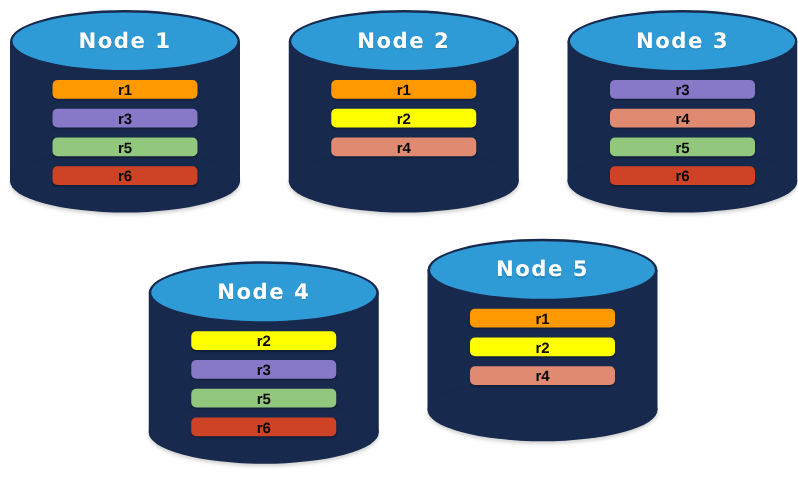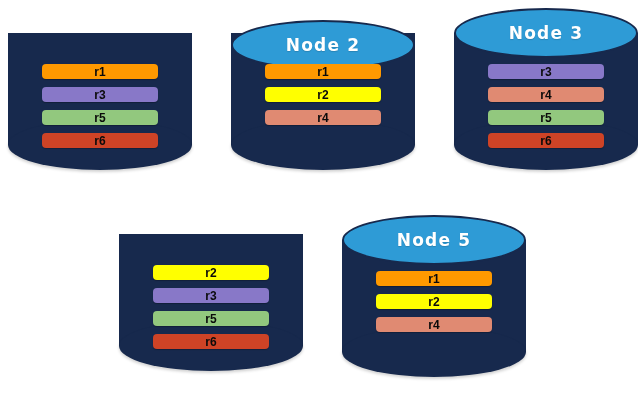--- a/index.html
+++ b/index.html
@@ -83,39 +83,42 @@
     line-height: 1;
   }
 </style>
 </head>
 <body>
 
 <div id="canvas">
     <div class="node" style="left: 8px; top: 8px; width: 184px; height: 162px;">
       <div class="cyl-body" style="top: 25px; width: 184px; height: 112px;"></div>
       <div class="cyl-bottom" style="top: 112px; width: 184px; height: 50px;"></div>
+      <div class="cyl-top" style="top: 0px; width: 184px; height: 50px;">
+        <div class="node-label">Node 1</div>
+      </div>
       <div class="replicas" style="left: 34px; top: 56px; width: 116px;">
         <div class="replica" style="background: rgb(255, 153, 0); height: 15px; margin-bottom: 8px;">
           <span class="replica-label">r1</span>
         </div>
         <div class="replica" style="background: rgb(136, 120, 200); height: 15px; margin-bottom: 8px;">
           <span class="replica-label">r3</span>
         </div>
         <div class="replica" style="background: rgb(146, 200, 126); height: 15px; margin-bottom: 8px;">
           <span class="replica-label">r5</span>
         </div>
         <div class="replica" style="background: rgb(206, 67, 38); height: 15px; margin-bottom: 0px;">
           <span class="replica-label">r6</span>
         </div>
       </div>
     </div>
     <div class="node" style="left: 231px; top: 8px; width: 184px; height: 162px;">
       <div class="cyl-body" style="top: 25px; width: 184px; height: 112px;"></div>
       <div class="cyl-bottom" style="top: 112px; width: 184px; height: 50px;"></div>
-      <div class="cyl-top" style="top: 12px; width: 184px; height: 50px;">
+      <div class="cyl-top" style="top: 0px; width: 184px; height: 50px;">
         <div class="node-label">Node 2</div>
       </div>
       <div class="replicas" style="left: 34px; top: 56px; width: 116px;">
         <div class="replica" style="background: rgb(255, 153, 0); height: 15px; margin-bottom: 8px;">
           <span class="replica-label">r1</span>
         </div>
         <div class="replica" style="background: rgb(255, 255, 0); height: 15px; margin-bottom: 8px;">
           <span class="replica-label">r2</span>
         </div>
         <div class="replica" style="background: rgb(224, 138, 114); height: 15px; margin-bottom: 0px;">
@@ -140,36 +143,39 @@
           <span class="replica-label">r5</span>
         </div>
         <div class="replica" style="background: rgb(206, 67, 38); height: 15px; margin-bottom: 0px;">
           <span class="replica-label">r6</span>
         </div>
       </div>
     </div>
     <div class="node" style="left: 119px; top: 209px; width: 184px; height: 162px;">
       <div class="cyl-body" style="top: 25px; width: 184px; height: 112px;"></div>
       <div class="cyl-bottom" style="top: 112px; width: 184px; height: 50px;"></div>
+      <div class="cyl-top" style="top: 0px; width: 184px; height: 50px;">
+        <div class="node-label">Node 4</div>
+      </div>
       <div class="replicas" style="left: 34px; top: 56px; width: 116px;">
         <div class="replica" style="background: rgb(255, 255, 0); height: 15px; margin-bottom: 8px;">
           <span class="replica-label">r2</span>
         </div>
         <div class="replica" style="background: rgb(136, 120, 200); height: 15px; margin-bottom: 8px;">
           <span class="replica-label">r3</span>
         </div>
         <div class="replica" style="background: rgb(146, 200, 126); height: 15px; margin-bottom: 8px;">
           <span class="replica-label">r5</span>
         </div>
         <div class="replica" style="background: rgb(206, 67, 38); height: 15px; margin-bottom: 0px;">
           <span class="replica-label">r6</span>
         </div>
       </div>
     </div>
-    <div class="node" style="left: 342px; top: 215px; width: 191px; height: 162px;">
+    <div class="node" style="left: 342px; top: 191px; width: 191px; height: 162px;">
       <div class="cyl-body" style="top: 25px; width: 184px; height: 112px;"></div>
       <div class="cyl-bottom" style="top: 112px; width: 184px; height: 50px;"></div>
       <div class="cyl-top" style="top: 0px; width: 184px; height: 50px;">
         <div class="node-label">Node 5</div>
       </div>
       <div class="replicas" style="left: 34px; top: 56px; width: 116px;">
         <div class="replica" style="background: rgb(255, 153, 0); height: 15px; margin-bottom: 8px;">
           <span class="replica-label">r1</span>
         </div>
         <div class="replica" style="background: rgb(255, 255, 0); height: 15px; margin-bottom: 8px;">

